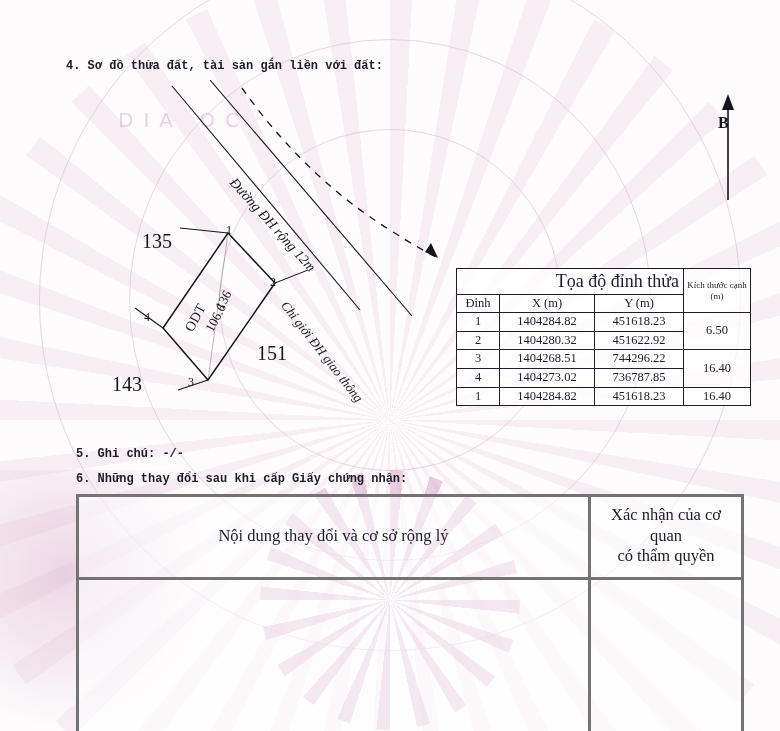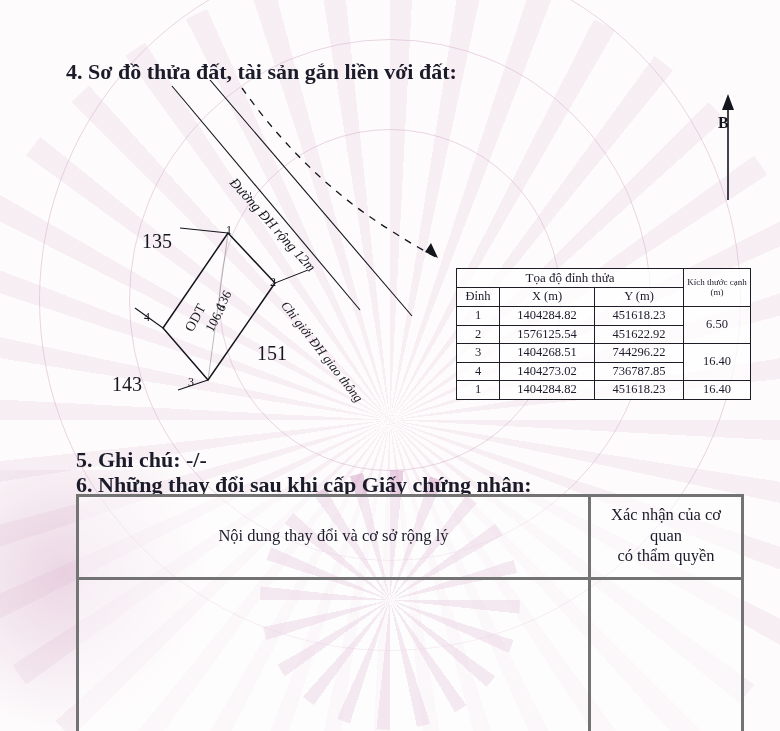--- a/index.html
+++ b/index.html
@@ -92,23 +92,24 @@
     top: 108px;
     font-family: "DejaVu Sans", sans-serif;
     font-size: 20px;
     letter-spacing: 10px;
     color: rgba(198,150,186,0.40);
   }
 
   
   .heading {
     position: absolute;
-    font-size: 22px;
+    font-size: 12px;
     font-weight: bold;
     white-space: nowrap;
+    font-family: Liberation Mono, monospace;
   }
   #h-section4 { left: 66px; top: 59px; }
   #h-section5 { left: 76px; top: 447px; }
   #h-section6 { left: 76px; top: 472px; }
   .note-val { font-weight: bold; }
 
   
   .draw {
     position: absolute;
     left: 60px;
@@ -165,21 +166,21 @@
     font-size: 12.5px;
     background: rgba(255,255,255,0.72);
   }
   .coord-table td, .coord-table th {
     border: 1px solid #1d1d27;
     padding: 1px 4px;
     text-align: center;
     font-weight: normal;
     line-height: 1.25;
   }
-  .coord-table .hdr-title { font-size: 13px; }
+  .coord-table .hdr-title { font-size: 18px; text-align: right; }
   .coord-table .hdr-side { font-size: 9px; line-height: 1.15; padding: 1px 3px; }
   .coord-table .vtx { width: 34px; }
   .coord-table .xcol { width: 86px; }
   .coord-table .ycol { width: 80px; }
   .coord-table .side { width: 60px; }
 
   
   .change-table {
     position: absolute;
     left: 76px;
@@ -206,20 +207,21 @@
 </head>
 <body>
 
 <div class="wm-wrap">
   <div class="wm-rays"></div>
   <div class="wm-ring" style="width:700px;height:700px;"></div>
   <div class="wm-ring" style="width:520px;height:520px;"></div>
   <div class="wm-ring" style="width:340px;height:340px;"></div>
   <div class="wm-left-blob"></div>
   <div class="wm-star"></div>
+  <div class="wm-diatoc">DIA OC</div>
 </div>
 
 <div class="heading" id="h-section4">4. Sơ đồ thửa đất, tài sản gắn liền với đất:</div>
 
 <div class="draw">
   <svg width="700" height="350" viewBox="0 0 700 350">
 
     <g>
       <line x1="668" y1="120" x2="668" y2="26" stroke="#15151d" stroke-width="1.6"></line>
       <polygon points="668,14 662,30 674,30" fill="#15151d"></polygon>
@@ -272,21 +274,21 @@
     <td class="ycol">Y (m)</td>
   </tr>
   <tr>
     <td>1</td>
     <td>1404284.82</td>
     <td>451618.23</td>
     <td rowspan="2">6.50</td>
   </tr>
   <tr>
     <td>2</td>
-    <td>1576125.54</td>
+    <td>1404280.32</td>
     <td>451622.92</td>
   </tr>
   <tr>
     <td>3</td>
     <td>1404268.51</td>
     <td>744296.22</td>
     <td rowspan="2">16.40</td>
   </tr>
   <tr>
     <td>4</td>

